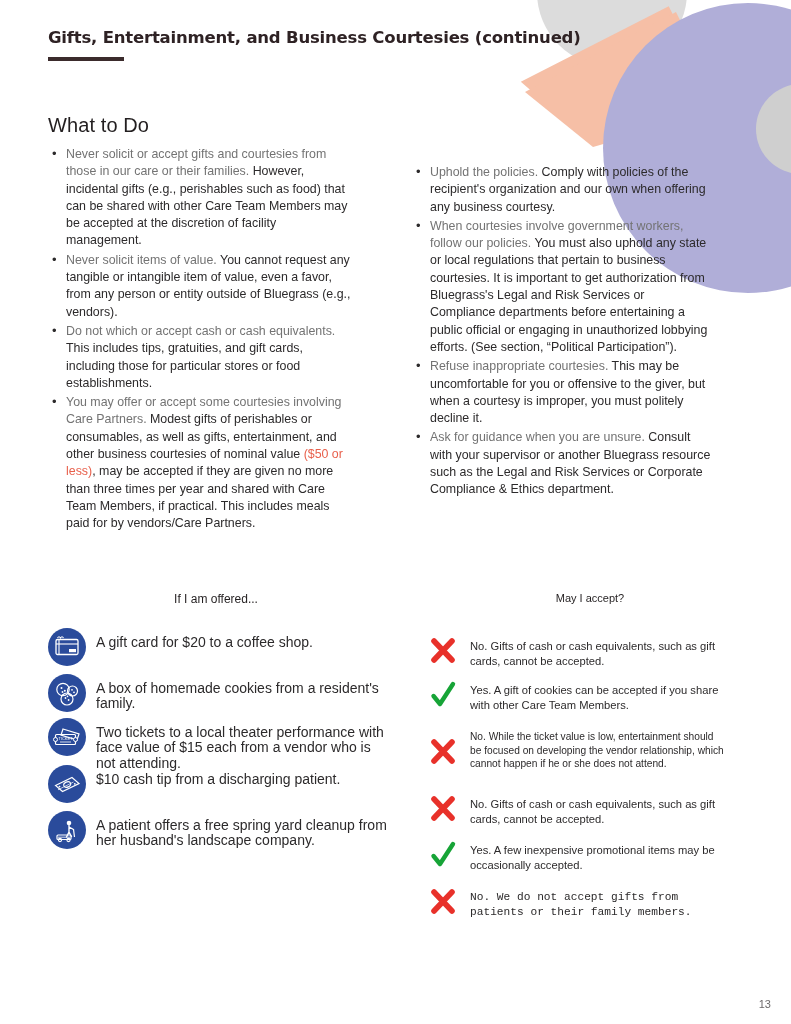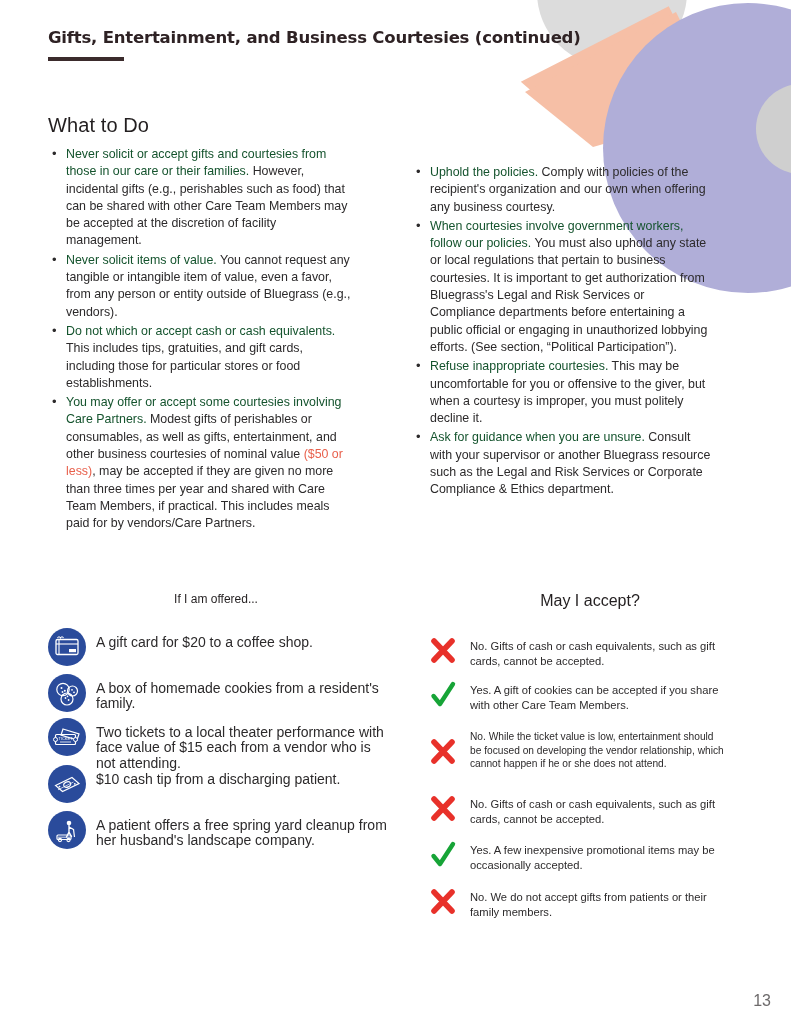--- a/index.html
+++ b/index.html
@@ -48,45 +48,45 @@
     margin-bottom:2px;
     font-size:12.4px;
     line-height:17.3px;
     color:#2c2a2b;
   }
   ul.bullets li::before {
     content:"•";
     position:absolute; left:4px; top:-1px;
     font-size:13px; color:#2c2a2b;
   }
-  .lead { color:#14532d; }
+  .lead { color:#737373; }
   .amt  { color:#e8604c; }
 
   
   #table-head-left  { position:absolute; top:592px; left:126px; width:180px; text-align:center;
                       font-size:12px; color:#231f20; z-index:3; }
   #table-head-right { position:absolute; top:592px; left:500px; width:180px; text-align:center;
-                      font-size:16px; color:#231f20; z-index:3; }
+                      font-size:11px; color:#231f20; z-index:3; }
 
   #qa-left  { position:absolute; top:628px; left:48px;  width:340px; z-index:3; }
   #qa-right { position:absolute; top:636px; left:424px; width:300px; z-index:3; }
 
   .qrow { display:flex; align-items:flex-start; }
   .qrow .icon-wrap { flex:0 0 38px; height:38px; margin-right:10px; }
   .qrow .qtext { font-size:14px; line-height:15.4px; color:#2c2a2b; padding-top:7px; }
 
   .arow { display:flex; align-items:flex-start; }
   .arow .mark { flex:0 0 38px; height:34px; margin-right:8px; display:flex; align-items:flex-start; justify-content:center; }
   .arow .atext { font-size:11.2px; line-height:15.2px; color:#2c2a2b; padding-top:3px; }
   .arow.small .atext { font-size:10.2px; line-height:13.6px; }
 
   
   #page-number {
     position:absolute; right:20px; bottom:14px;
-    font-size:16px; color:#6d6a6b; z-index:3;
+    font-size:11px; color:#6d6a6b; z-index:3;
   }
 </style>
 </head>
 <body>
 
 <div id="deco">
   <svg width="301" height="370" viewBox="0 0 301 370" xmlns="http://www.w3.org/2000/svg">
 
     <circle cx="122" cy="-8" r="75" fill="#dcdcdc"></circle>
 
@@ -267,21 +267,21 @@
 
   <div class="arow" style="height:47px;">
     <div class="mark">
       <svg width="30" height="30" viewBox="0 0 30 30">
         <path d="M5.5 16 L12 24 L25 4" stroke="#17a437" stroke-width="4.4" fill="none" stroke-linecap="round" stroke-linejoin="round"></path>
       </svg>
     </div>
     <div class="atext">Yes. A few inexpensive promotional items may be occasionally accepted.</div>
   </div>
 
-  <div class="arow" style="height:46px;">
+  <div class="arow" style="height:46px;font-family:Liberation Mono, monospace;">
     <div class="mark">
       <svg width="30" height="30" viewBox="0 0 30 30">
         <path d="M6 5 L24 24 M24 5 L6 24" stroke="#e8312a" stroke-width="5.6" stroke-linecap="round"></path>
       </svg>
     </div>
     <div class="atext">No. We do not accept gifts from patients or their family members.</div>
   </div>
 
 </div>
 

